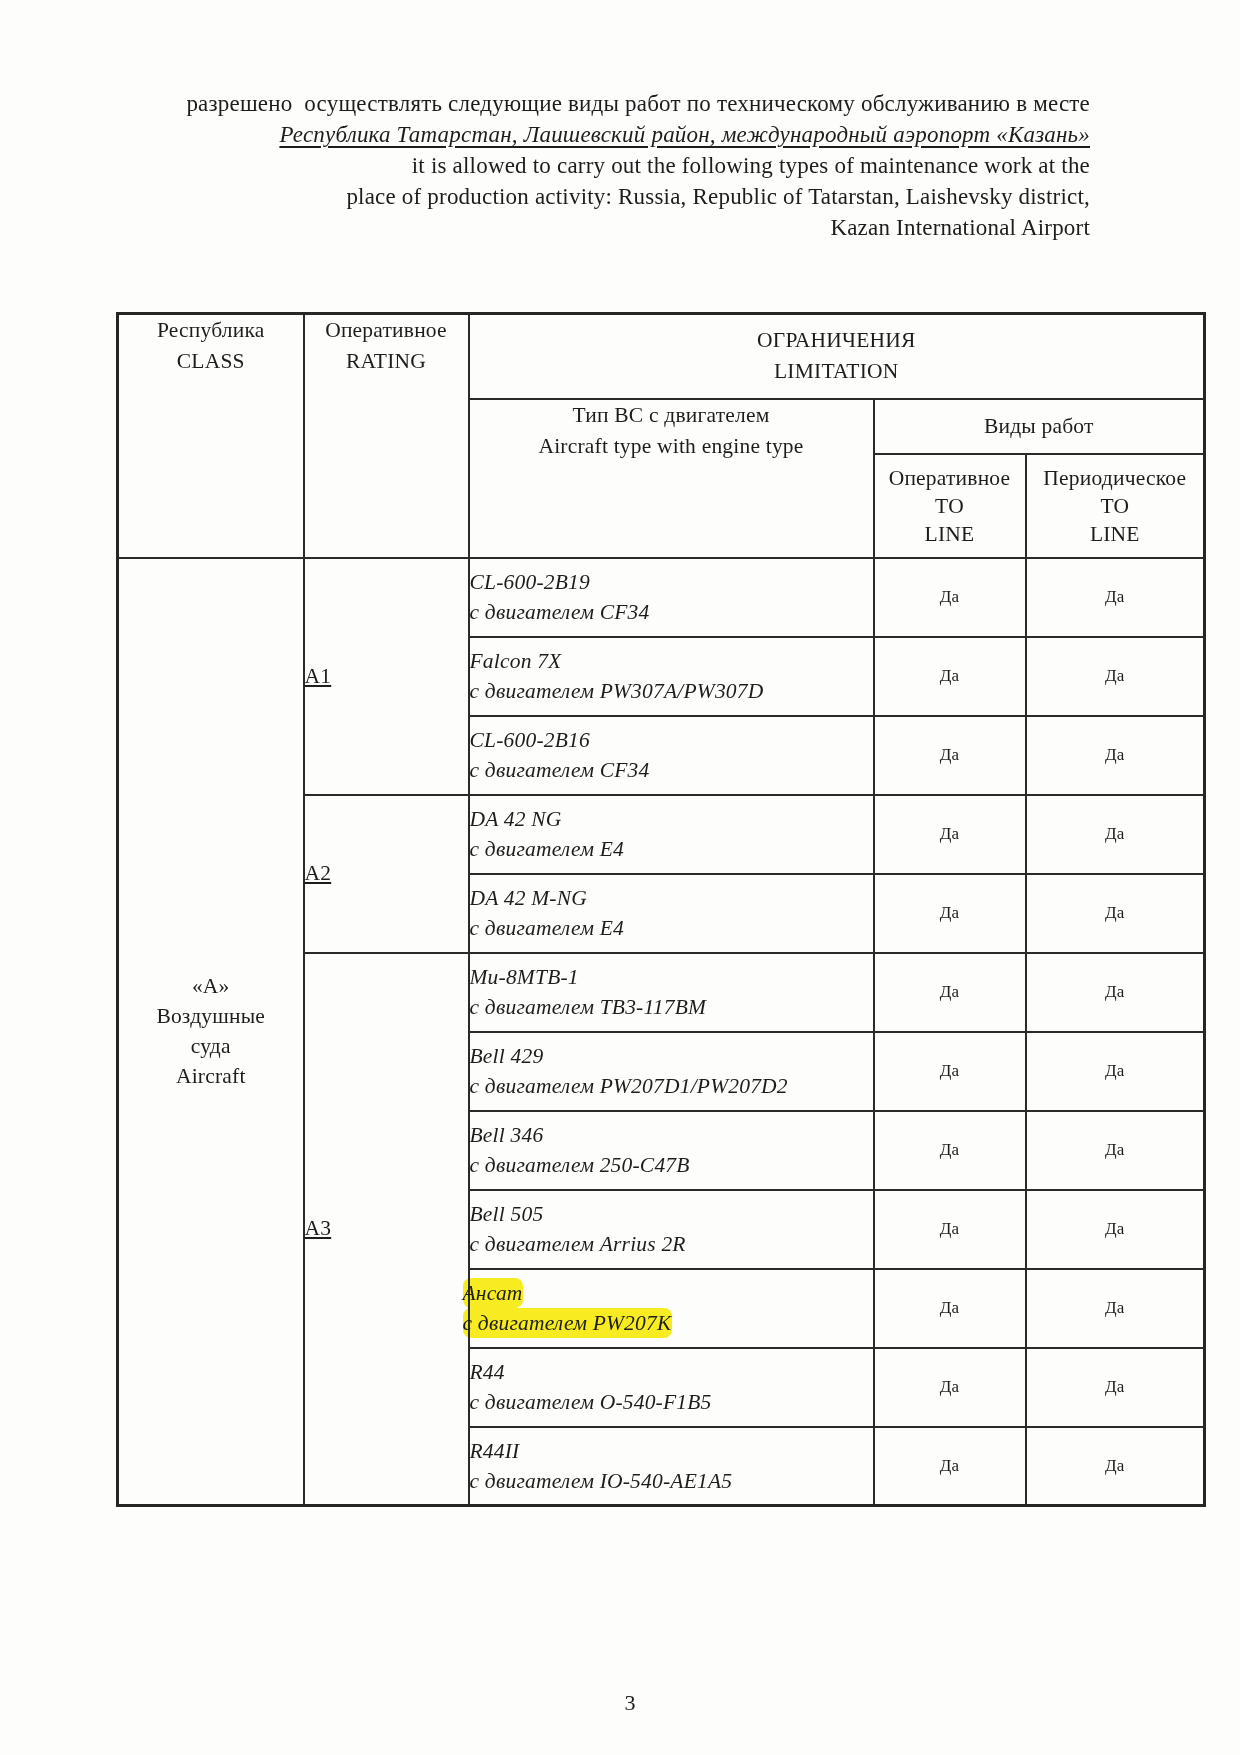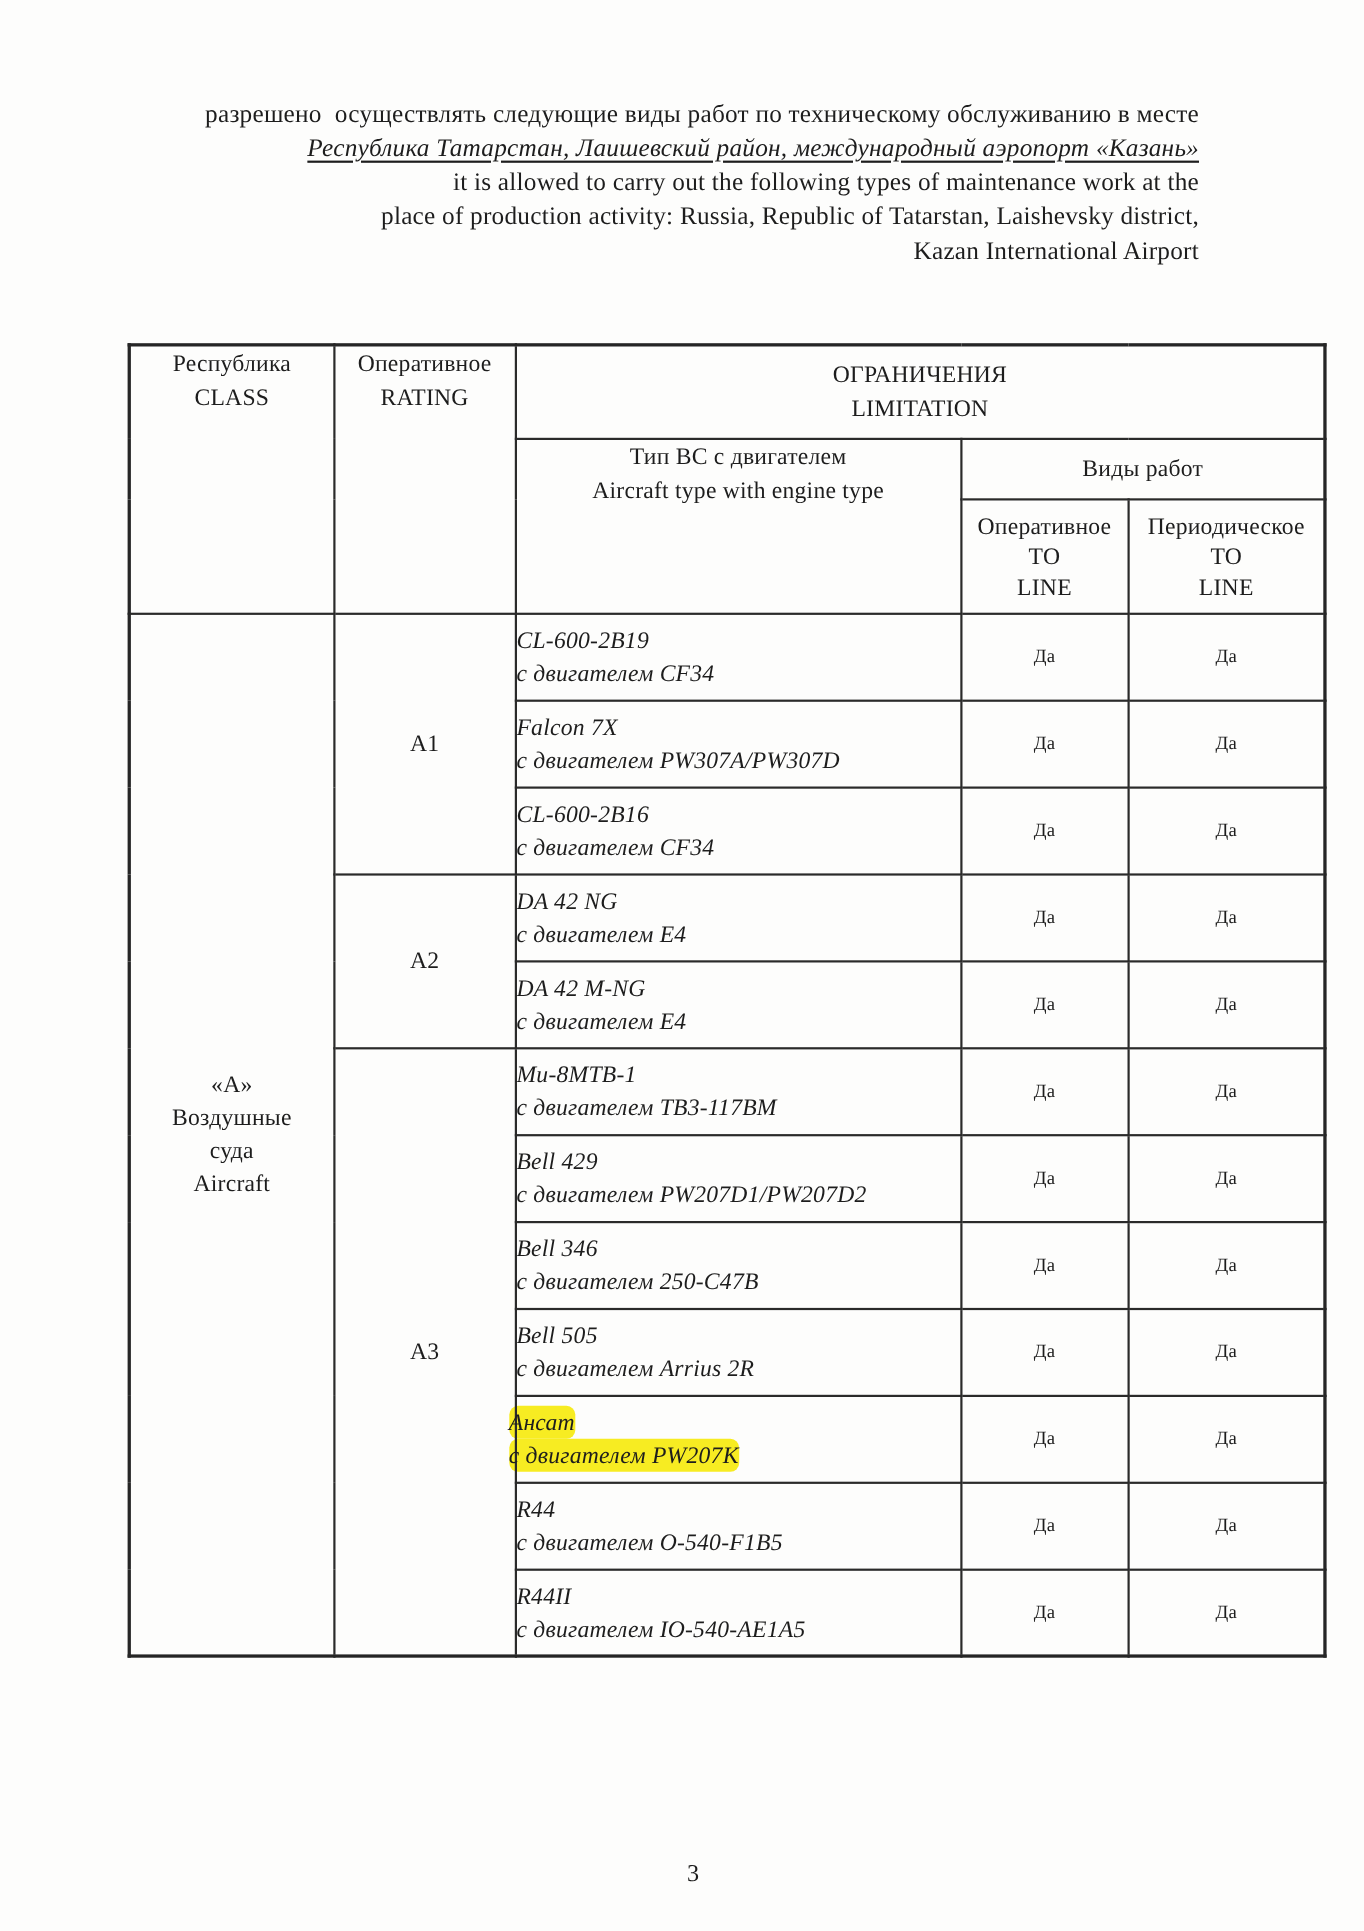--- a/index.html
+++ b/index.html
@@ -43,21 +43,21 @@
   .tc{text-align:center;}
   .vt{vertical-align:top;}
   .vm{vertical-align:middle;}
   .class-head,.rating-head{padding-top:22px;line-height:31px;}
   .limit-head{line-height:31px;}
   .typecol-head{padding-top:12px;line-height:31px;}
   .works-head{line-height:26px;}
   .to-head{line-height:28px;}
   .hl2{display:block;}
   .cat-cell{text-align:center;line-height:30px;}
-  .sub-cell{text-align:center;}
+  .sub-cell{text-decoration:underline;}
   .type-cell{padding-left:14px;line-height:30px;font-style:italic;}
   .yes-cell{text-align:center;font-size:17px;}
   .tline{display:block;}
   .tline.hl{
     display:table;
     background:var(--hl,#f9ed26);
     padding:1px 9px 2px 7px;
     margin-left:-7px;
     border-radius:8px;
   }

